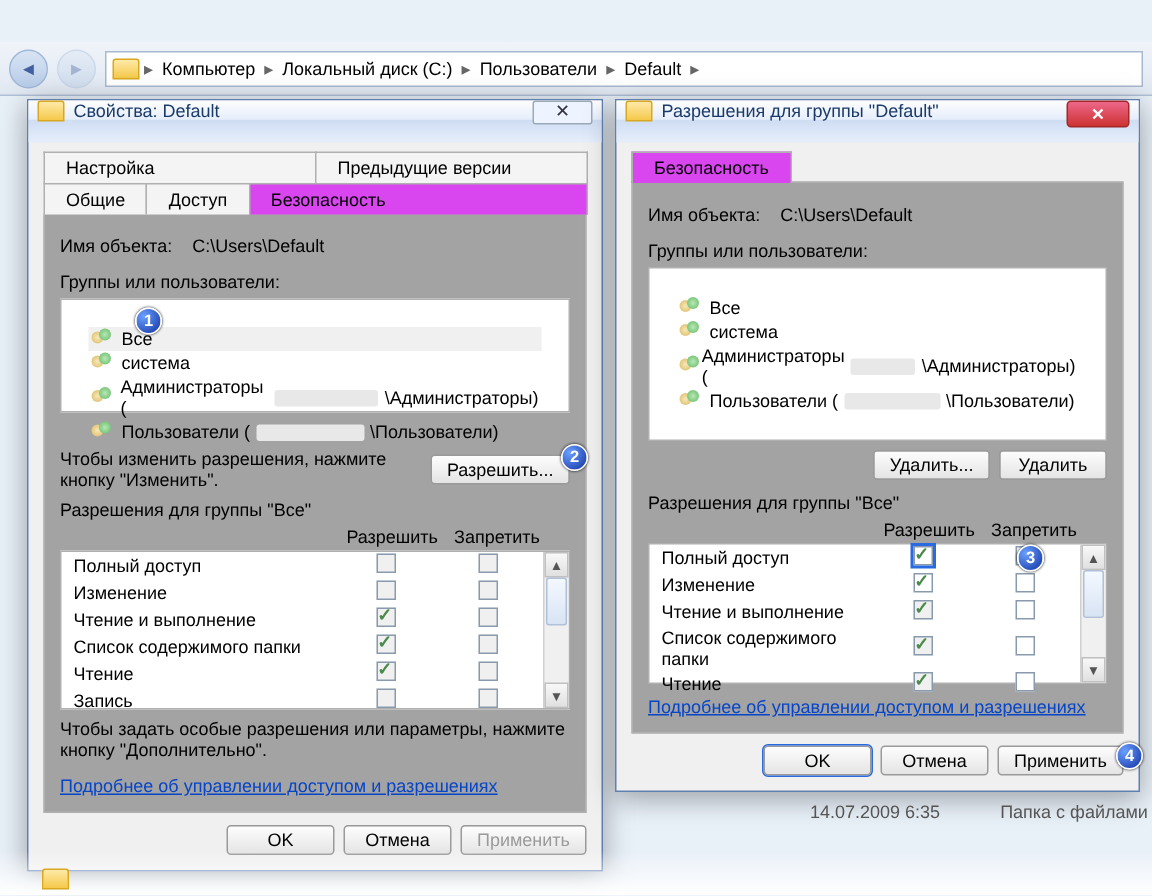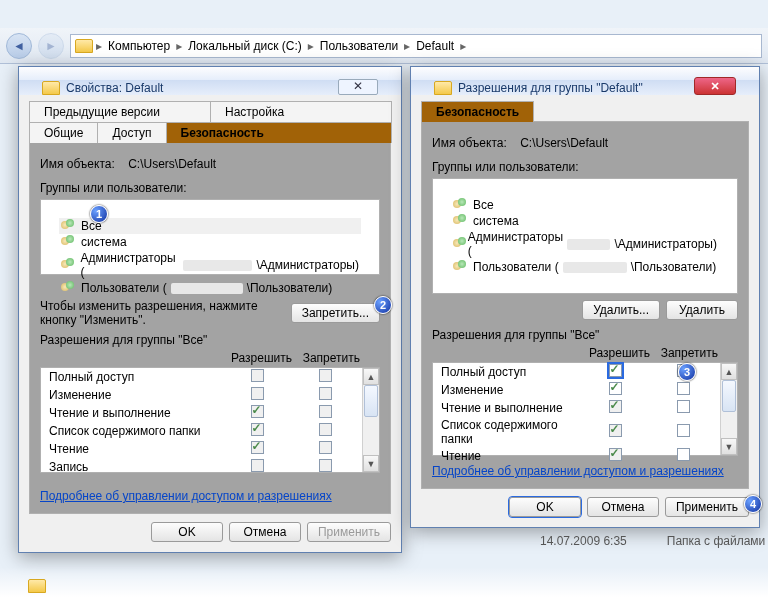--- a/index.html
+++ b/index.html
@@ -9,29 +9,29 @@
   .navbar { position: absolute; top: 28px; left: 0; right: 0; height: 36px; background: linear-gradient(#f0f4f9,#e0e8f2); border-bottom: 1px solid #b0c0d8; display:flex; align-items:center; padding: 0 6px; gap:6px; }
   .nav-btn { width:26px; height:26px; border-radius:50%; background:linear-gradient(#d8e4f4,#b8cce8); border:1px solid #a0b8d8; display:flex; align-items:center; justify-content:center; color:#4060a0; }
   .nav-btn.disabled { opacity:0.4; }
   .addrbar { flex:1; height:24px; background:#fff; border:1px solid #a8b8d0; display:flex; align-items:center; padding:0 4px; gap:2px; }
   .crumb { padding: 0 3px; cursor:default; }
   .crumb-sep { color:#666; padding:0 1px; }
   .folder-glyph { width:18px; height:14px; background:linear-gradient(#ffe9a8,#f4c94a); border:1px solid #d8a820; border-radius:2px 2px 0 0; display:inline-block; }
   
   
   .dialog { position:absolute; background:#f0f0f0; border:1px solid #6080b0; box-shadow:0 4px 18px rgba(0,0,0,0.35); }
-  .dlg-title { height:28px; background:linear-gradient(#fdfdfe,#e6eefb 45%,#cfddf3 46%,#e6eefb); display:flex; align-items:flex-end; padding:0 23px; gap:6px; }
+  .dlg-title { height:28px; background:linear-gradient(#fdfdfe,#e6eefb 45%,#cfddf3 46%,#e6eefb); display:flex; align-items:flex-start; padding:0 6px; gap:6px; }
   .dlg-title .txt { flex:1; color:#1a3a6a; }
   .dlg-close { width:42px; height:18px; background:linear-gradient(#e68,#c33); border:1px solid #a02828; border-radius:3px; color:#fff; display:flex; align-items:center; justify-content:center; font-weight:bold; font-size:11px; }
   .dlg-body { padding:6px 10px 10px; }
   
   
   .tabrow { display:flex; }
   .tab { border:1px solid #b0b0b0; border-bottom:none; padding:3px 14px; background:#f4f4f4; margin-right:-1px; position:relative; }
-  .tab.active { background:#a16207; z-index:2;font-weight:bold; }
+  .tab.active { background:#d946ef; z-index:2; }
   .tab.wide { flex:1; }
   .tabpanel { border:1px solid #b0b0b0; background:#a3a3a3; margin-top:-1px; padding:10px; }
   
   .lbl { margin:4px 0; }
   .listbox { border:1px solid #b0b0b0; background:#fff; padding:18px; height:auto; }
   .listrow { display:flex; align-items:center; gap:4px; padding:1px 2px; }
   .listrow.sel { background:#f0f0f0; }
   .usr-icon { width:16px; height:14px; position:relative; }
   .usr-icon::before { content:""; position:absolute; left:0; top:2px; width:8px; height:8px; background:radial-gradient(#f8e8b8,#d8b860); border-radius:50%; }
   .usr-icon::after { content:""; position:absolute; left:5px; top:0; width:8px; height:8px; background:radial-gradient(#b8e8b8,#60b860); border-radius:50%; }
@@ -85,22 +85,22 @@
 </div>
 
 <div class="dialog" style="left:18px; top:66px; width:384px;">
   <div class="dlg-title">
     <span class="folder-glyph"></span>
     <span class="txt">Свойства: Default</span>
     <span style="width:40px;height:16px;border:1px solid #9ab;background:#eef4ff;border-radius:2px;text-align:center;line-height:13px;color:#334;">✕</span>
   </div>
   <div class="dlg-body">
     <div class="tabrow">
+      <div class="tab wide">Настройка</div>
       <div class="tab wide">Предыдущие версии</div>
-      <div class="tab wide">Настройка</div>
     </div>
     <div class="tabrow">
       <div class="tab">Общие</div>
       <div class="tab">Доступ</div>
       <div class="tab active" style="flex:1">Безопасность</div>
     </div>
     <div class="tabpanel">
       <div class="lbl"><span>Имя объекта:</span>&nbsp;&nbsp;&nbsp;&nbsp;<span>C:\Users\Default</span></div>
       <div class="lbl" style="margin-top:10px;">Группы или пользователи:</div>
       <div class="listbox" style="height:76px;">
@@ -120,21 +120,21 @@
           </div>
         <div class="listrow">
             <span class="usr-icon"></span>
             <span>Пользователи (</span>
             <span class="smudge" style="width:72px;"></span>
             <span>\Пользователи)</span>
           </div>
       </div>
       <div style="display:flex; align-items:center; margin-top:24px; gap:8px;">
         <div style="flex:1">Чтобы изменить разрешения, нажмите кнопку "Изменить".</div>
-        <div class="btn">Запретить...</div>
+        <div class="btn">Разрешить...</div>
       </div>
       <div class="lbl" style="margin-top:6px;">Разрешения для группы "Все"</div>
       <div class="permhdr">
           <span class="pname"></span>
           <span class="pcol">Разрешить</span>
           <span class="pcol">Запретить</span>
         </div>
       <div class="permtable" style="height:106px;">
         <div class="permbody">
           <div class="permrow">
@@ -169,20 +169,21 @@
             </div>
         </div>
         <div class="scrolltrack">
             <div class="scrbtn">▲</div>
             <div class="scrthumb"></div>
             <div class="scrgap"></div>
             <div class="scrbtn">▼</div>
           </div>
       </div>
       <div style="display:flex; align-items:flex-start; margin-top:6px; gap:8px;">
+        <div style="flex:1">Чтобы задать особые разрешения или параметры, нажмите кнопку "Дополнительно".</div>
       </div>
       <div class="link" style="margin-top:10px;">Подробнее об управлении доступом и разрешениях</div>
     </div>
     <div class="btnrow">
       <div class="btn">OK</div>
       <div class="btn">Отмена</div>
       <div class="btn disabled">Применить</div>
     </div>
   </div>
 </div>

